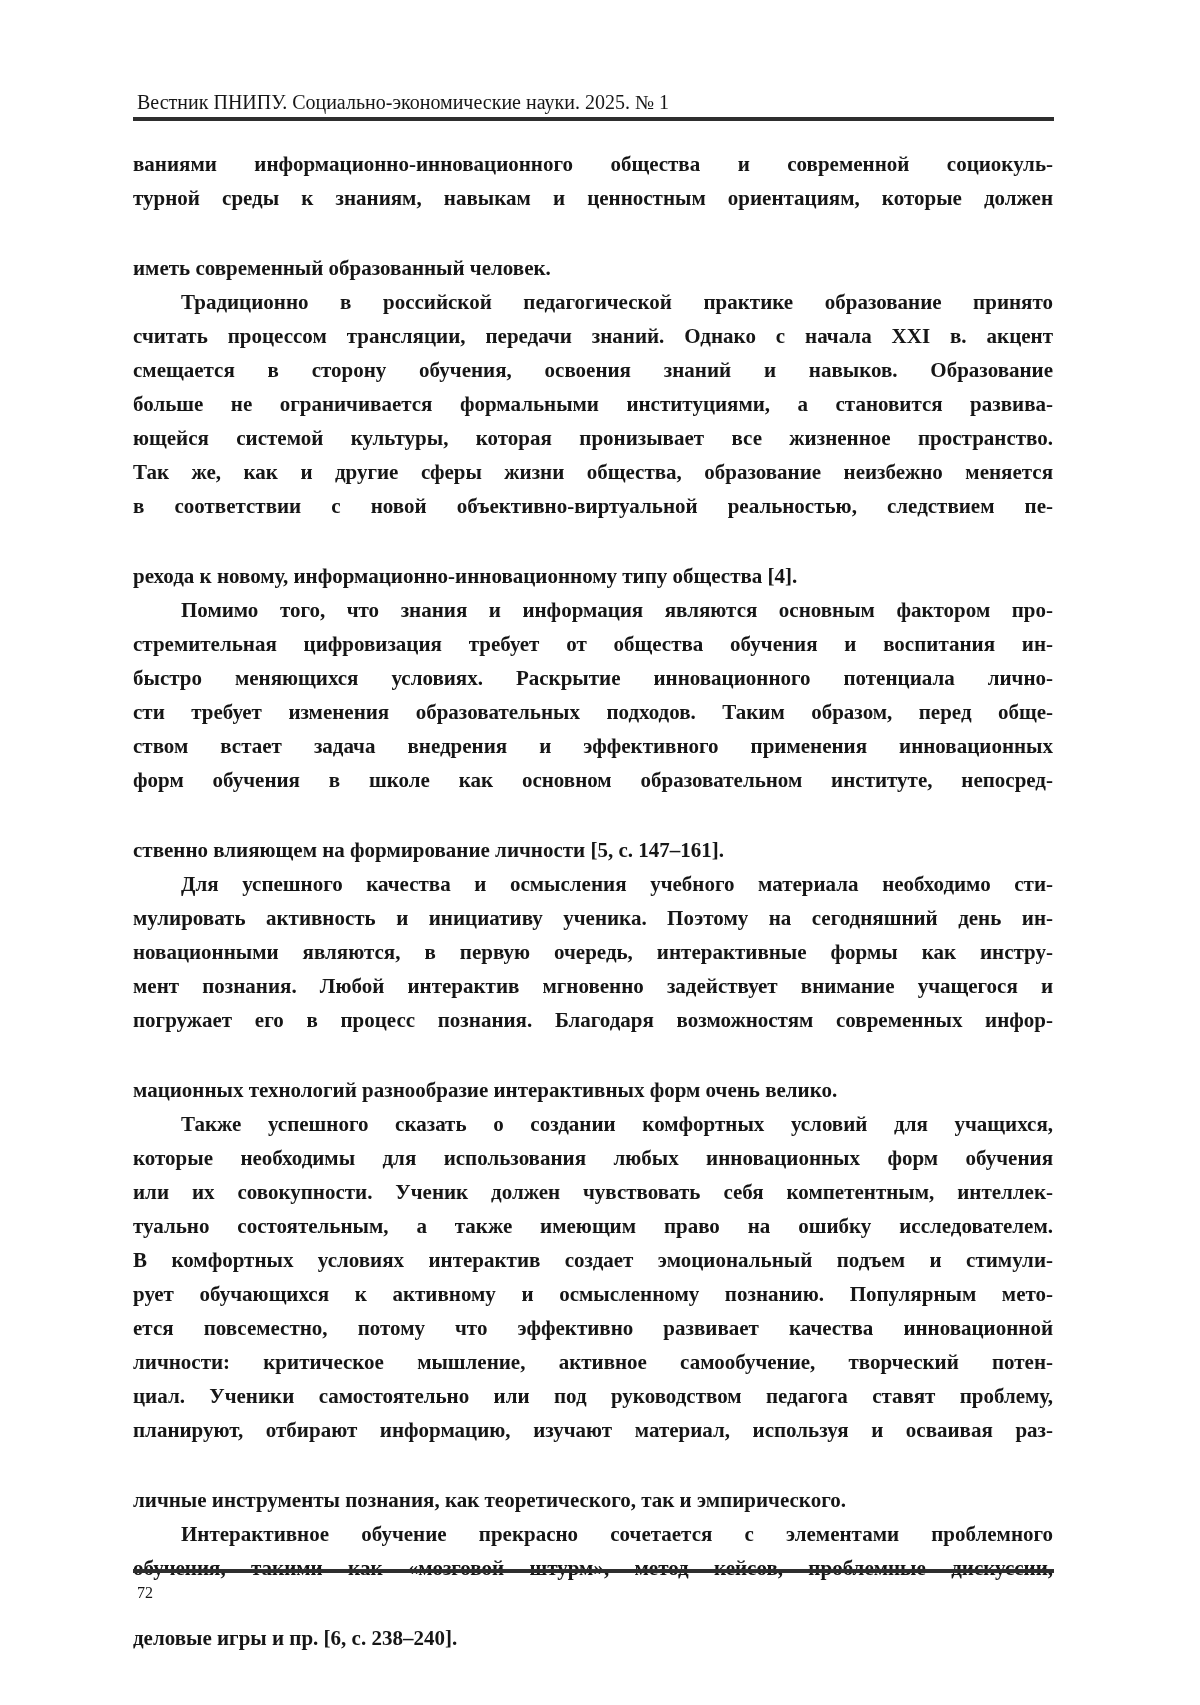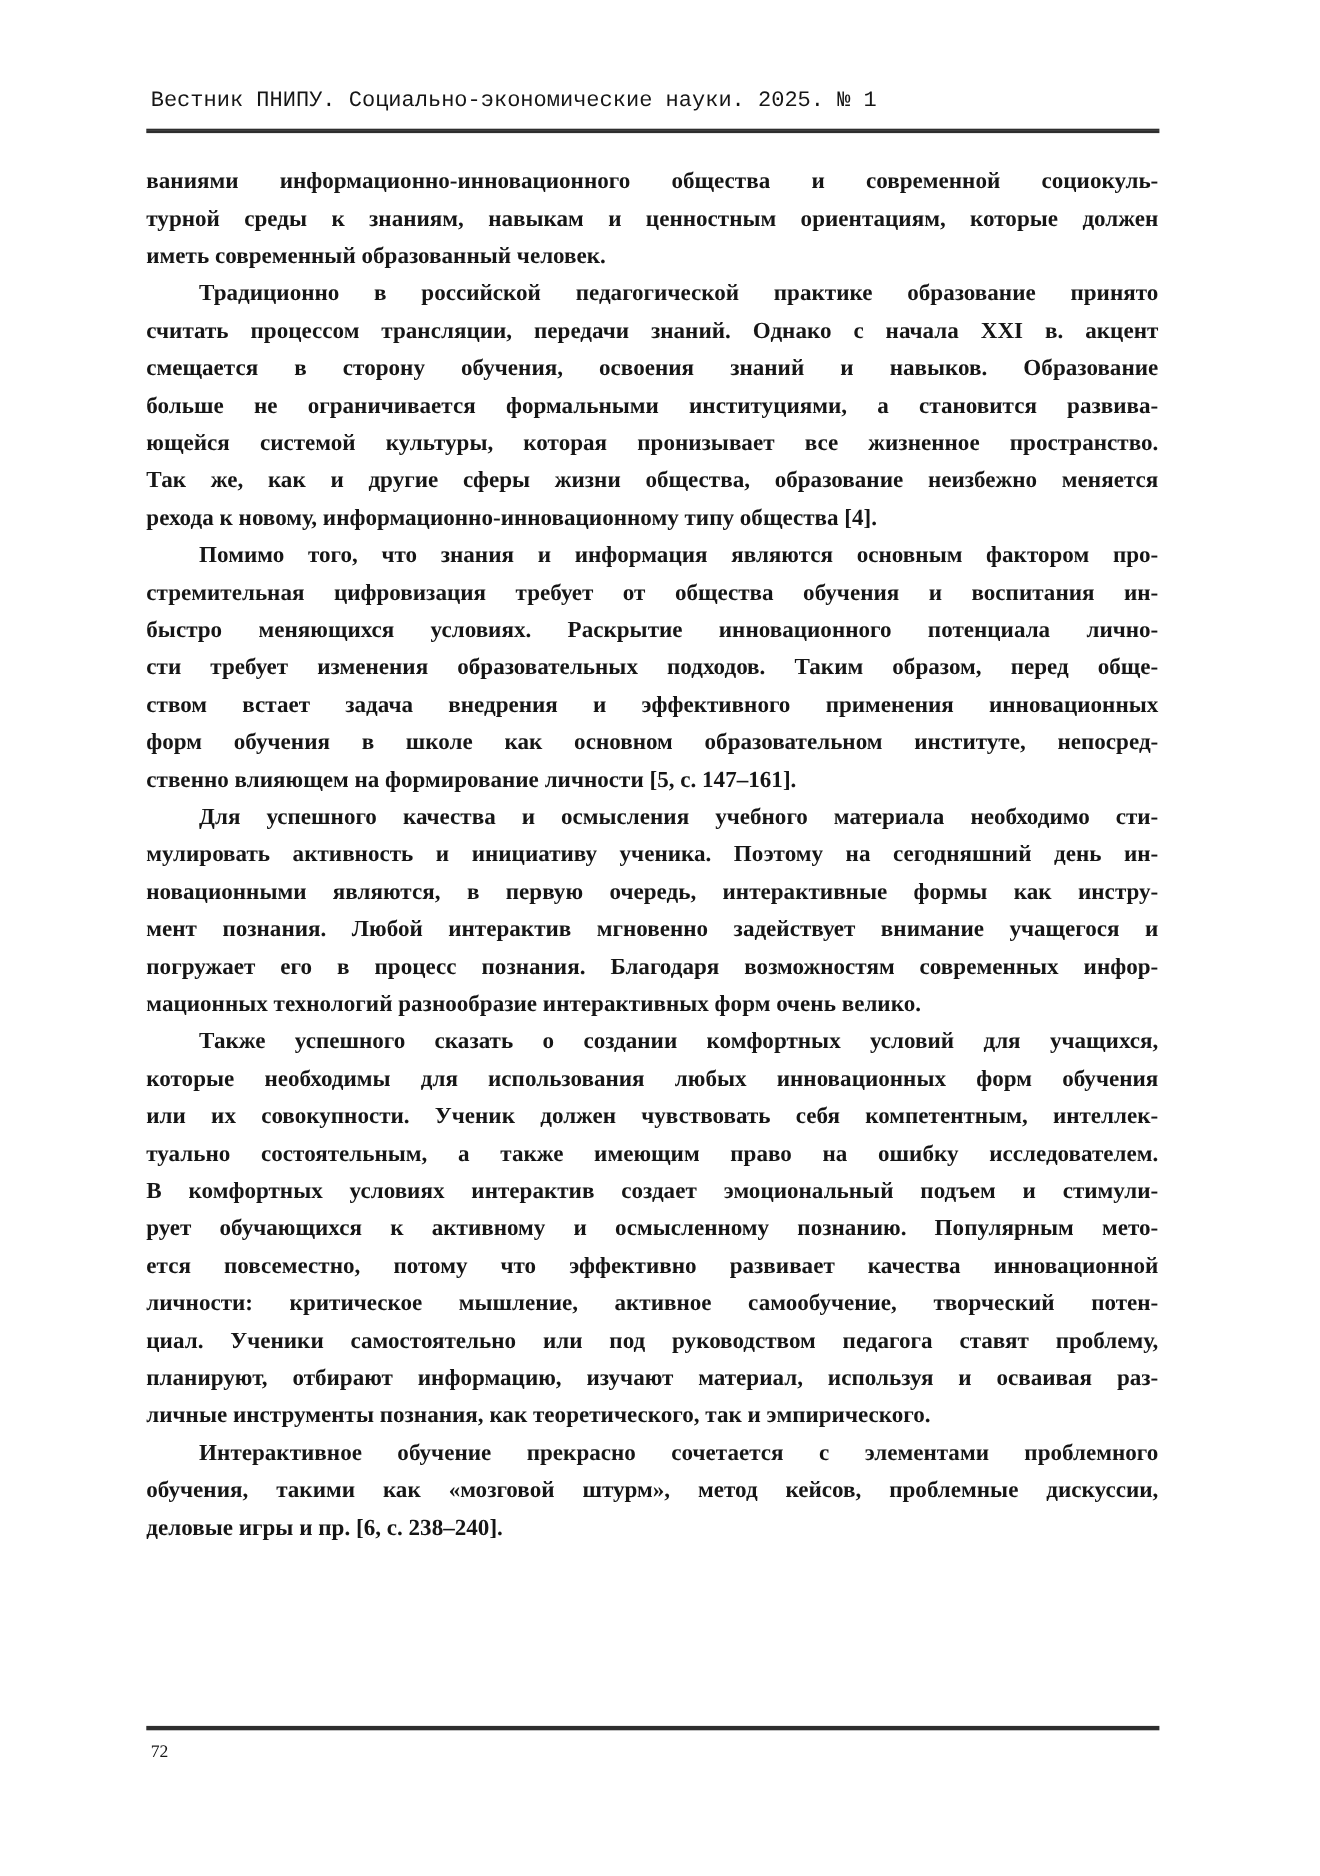--- a/index.html
+++ b/index.html
@@ -13,23 +13,23 @@
     position:relative;
     width:1200px;
     height:1705px;
     background:var(--paper);
     overflow:hidden;
   }
   
   .running-head{
     position:absolute;
     left:137px;
-    top:80px;
+    top:90px;
     width:916px;
-    font-family:Liberation Mono, monospace;
+    font-family:Liberation Serif, serif;
     font-size:20px;
     line-height:24px;
     color:var(--ink);
     white-space:nowrap;
   }
   .header-rule{
     position:absolute;
     left:133px;
     top:117px;
     width:921px;
@@ -48,21 +48,21 @@
     line-height:34px;
     color:var(--ink);
     font-weight:bold;
   }
   .line{
     text-align:justify;
     text-align-last:justify;
     white-space:normal;
   }
   .line.indent{ text-indent:48px; }
-  .line.last{ text-align-last:left; }
+  .line.last{ text-align-last:left;margin-top:36px; }
   
   .footer-rule{
     position:absolute;
     left:133px;
     top:1569px;
     width:921px;
     height:3.5px;
     background:var(--rule);
   }
   .page-number{
@@ -91,20 +91,21 @@
         <div class="line">турной среды к знаниям, навыкам и ценностным ориентациям, которые должен</div>
         <div class="line last">иметь современный образованный человек.</div>
       </div>
       <div>
         <div class="line indent">Традиционно в российской педагогической практике образование принято</div>
         <div class="line">считать процессом трансляции, передачи знаний. Однако с начала XXI в. акцент</div>
         <div class="line">смещается в сторону обучения, освоения знаний и навыков. Образование</div>
         <div class="line">больше не ограничивается формальными институциями, а становится развива-</div>
         <div class="line">ющейся системой культуры, которая пронизывает все жизненное пространство.</div>
         <div class="line">Так же, как и другие сферы жизни общества, образование неизбежно меняется</div>
+        <div class="line">в соответствии с новой объективно-виртуальной реальностью, следствием пе-</div>
         <div class="line last">рехода к новому, информационно-инновационному типу общества [4].</div>
       </div>
       <div>
         <div class="line indent">Помимо того, что знания и информация являются основным фактором про-</div>
         <div class="line">стремительная цифровизация требует от общества обучения и воспитания ин-</div>
         <div class="line">быстро меняющихся условиях. Раскрытие инновационного потенциала лично-</div>
         <div class="line">сти требует изменения образовательных подходов. Таким образом, перед обще-</div>
         <div class="line">ством встает задача внедрения и эффективного применения инновационных</div>
         <div class="line">форм обучения в школе как основном образовательном институте, непосред-</div>
         <div class="line last">ственно влияющем на формирование личности [5, с. 147–161].</div>

